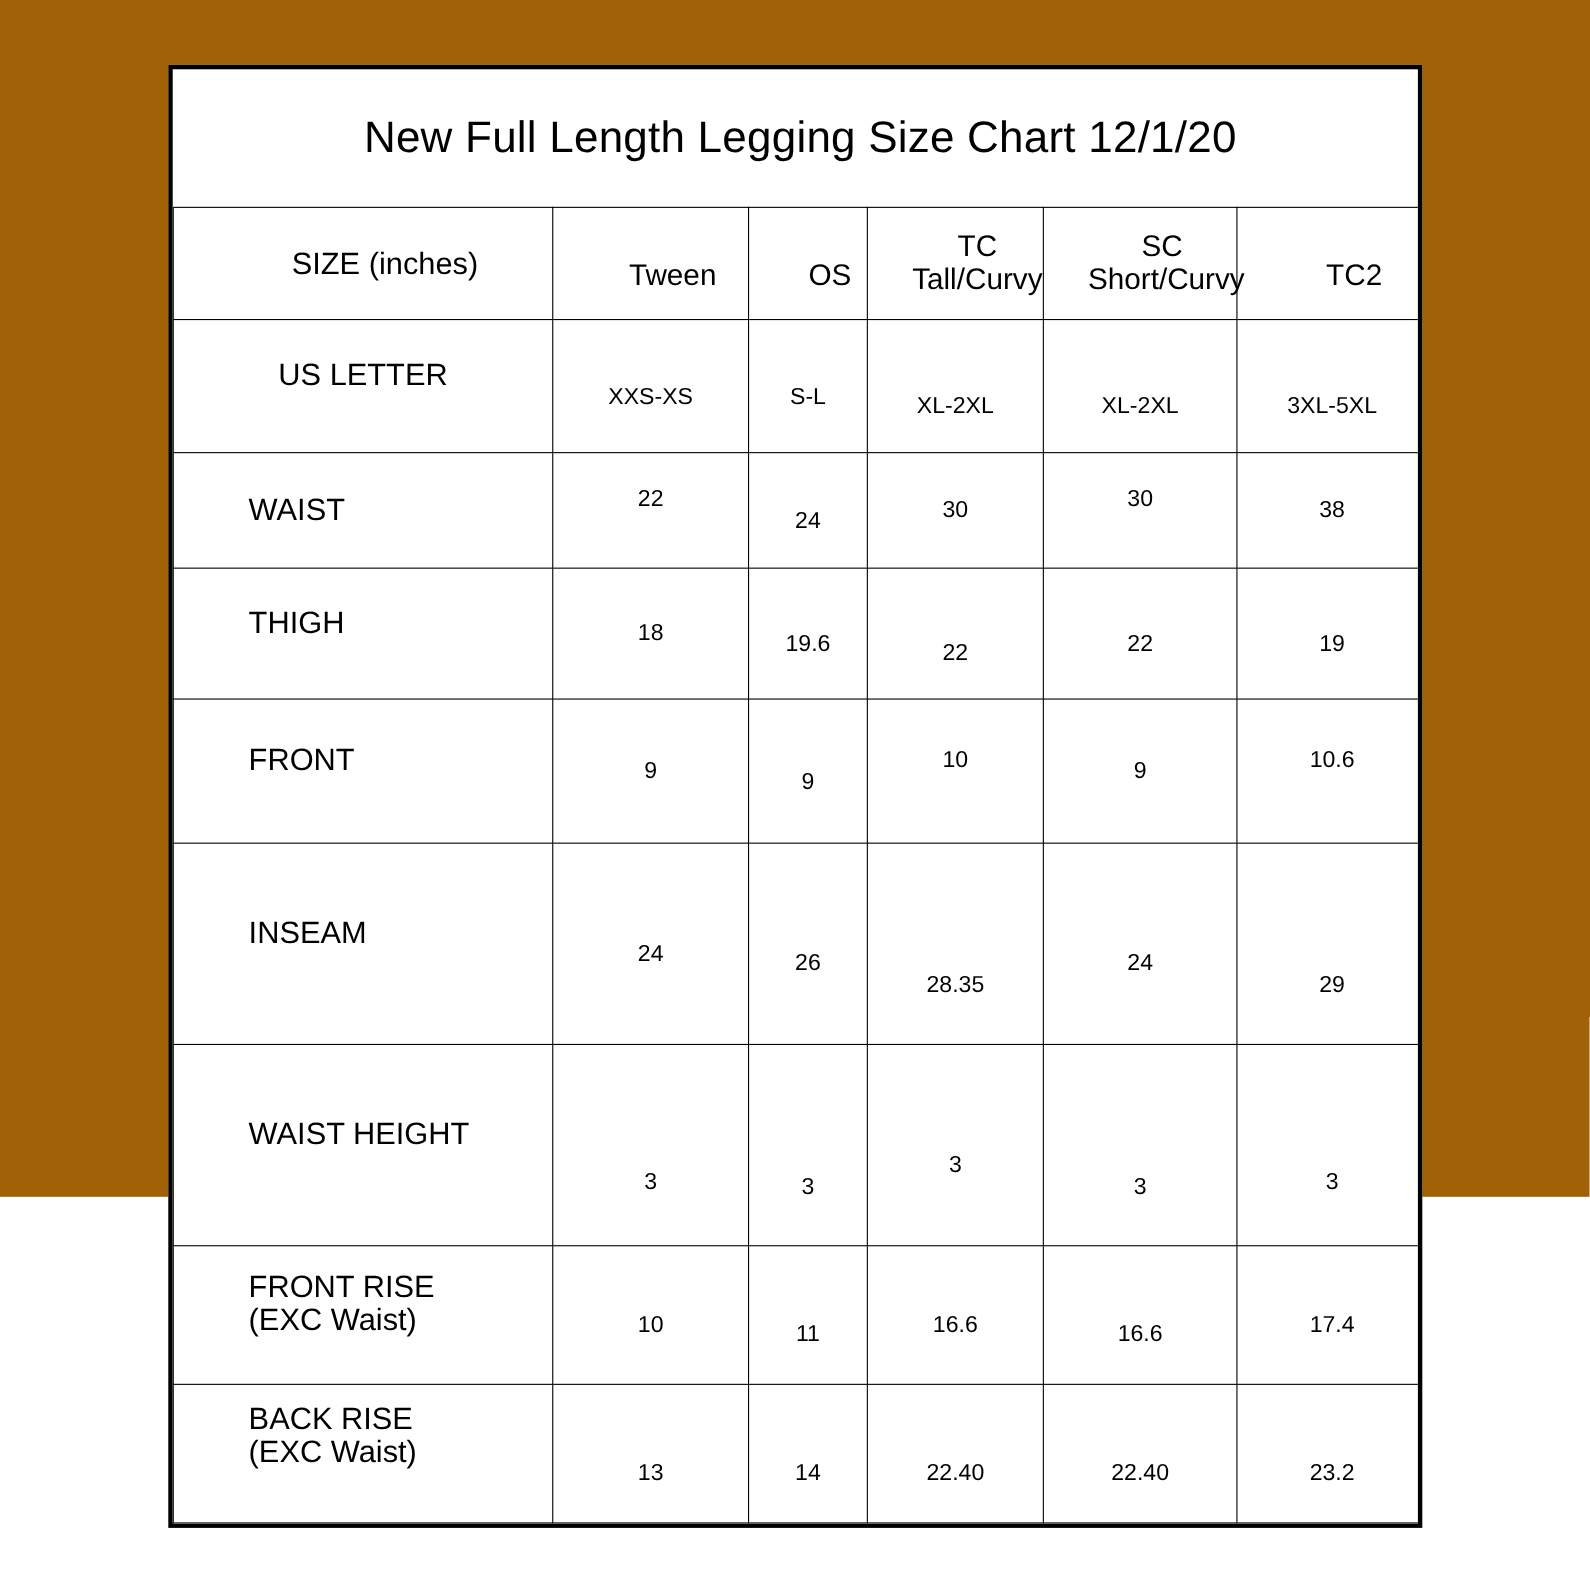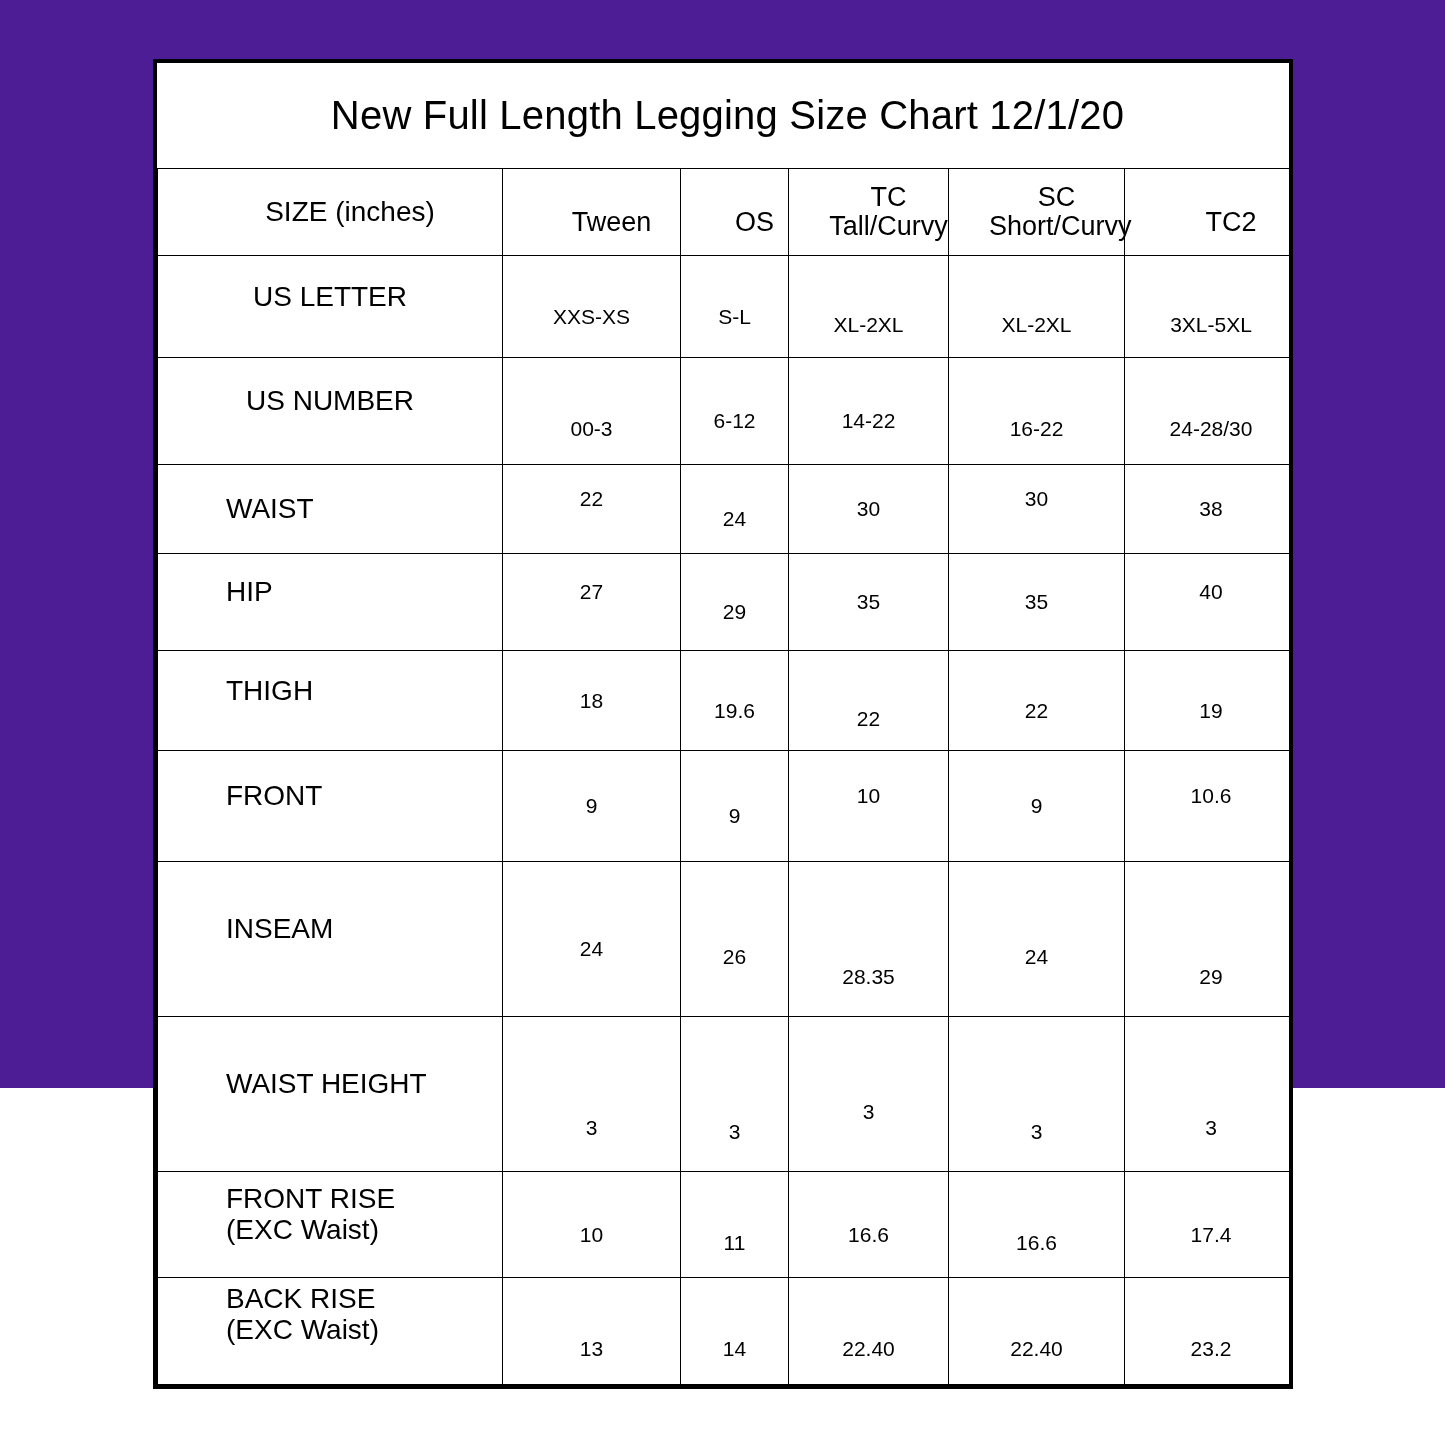--- a/index.html
+++ b/index.html
@@ -11,21 +11,21 @@
     width: 1445px;
     height: 1446px;
     font-family: "Liberation Sans", sans-serif;
     color: #000000;
     overflow: hidden;
   }
   .sheet {
     position: relative;
     width: 1445px;
     height: 1088px;
-    background: #4c1d95;
+    background: #a16207;
   }
   .chart-frame {
     position: absolute;
     left: 153px;
     top: 59px;
     width: 1140px;
     height: 1330px;
     border: 4px solid #000000;
     box-sizing: border-box;
     background: #ffffff;
@@ -167,40 +167,20 @@
             <span class="cellbox vt-dn2">XL-2XL</span>
           </td>
           <td class="val">
             <span class="cellbox vt-dn2">XL-2XL</span>
           </td>
           <td class="val">
             <span class="cellbox vt-dn2">3XL-5XL</span>
           </td>
         </tr>
 
-        <tr class="r-number">
-          <td class="row-label">
-            <span class="cellbox vt-up">US NUMBER</span>
-          </td>
-          <td class="val">
-            <span class="cellbox vt-dn2">00-3</span>
-          </td>
-          <td class="val">
-            <span class="cellbox vt-dn">6-12</span>
-          </td>
-          <td class="val">
-            <span class="cellbox vt-dn">14-22</span>
-          </td>
-          <td class="val">
-            <span class="cellbox vt-dn2">16-22</span>
-          </td>
-          <td class="val">
-            <span class="cellbox vt-dn2">24-28/30</span>
-          </td>
-        </tr>
 
         <tr class="r-waist">
           <td class="row-label leftish">
             <span class="cellbox">WAIST</span>
           </td>
           <td class="val">
             <span class="cellbox vt-up">22</span>
           </td>
           <td class="val">
             <span class="cellbox vt-dn">24</span>
@@ -209,40 +189,20 @@
             <span class="cellbox">30</span>
           </td>
           <td class="val">
             <span class="cellbox vt-up">30</span>
           </td>
           <td class="val">
             <span class="cellbox">38</span>
           </td>
         </tr>
 
-        <tr class="r-hip">
-          <td class="row-label leftish">
-            <span class="cellbox vt-up">HIP</span>
-          </td>
-          <td class="val">
-            <span class="cellbox vt-up">27</span>
-          </td>
-          <td class="val">
-            <span class="cellbox vt-dn">29</span>
-          </td>
-          <td class="val">
-            <span class="cellbox">35</span>
-          </td>
-          <td class="val">
-            <span class="cellbox">35</span>
-          </td>
-          <td class="val">
-            <span class="cellbox vt-up">40</span>
-          </td>
-        </tr>
 
         <tr class="r-thigh">
           <td class="row-label leftish">
             <span class="cellbox vt-up">THIGH</span>
           </td>
           <td class="val">
             <span class="cellbox">18</span>
           </td>
           <td class="val">
             <span class="cellbox vt-dn">19.6</span>

